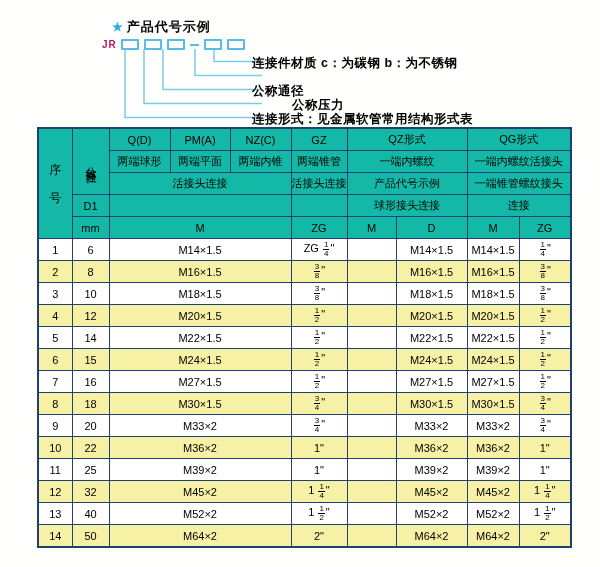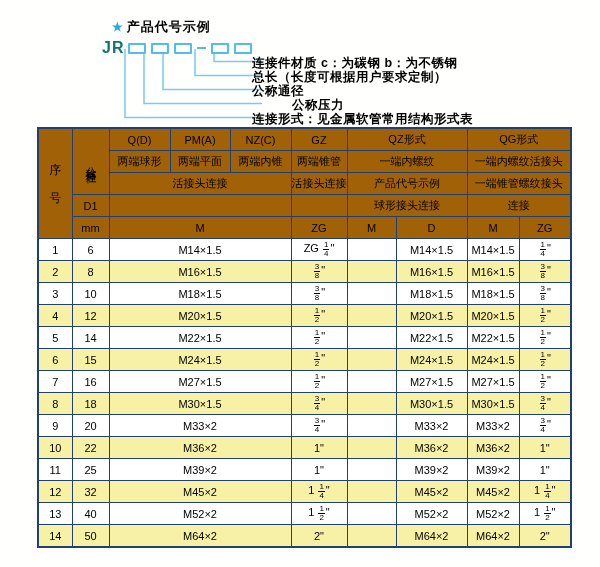--- a/index.html
+++ b/index.html
@@ -4,35 +4,35 @@
 <style>
   html,body{margin:0;padding:0;}
   body{font-family:"Liberation Sans",sans-serif;background:#fffffe;color:#000;}
   .page{position:relative;width:600px;height:567px;background:#fffffe;overflow:hidden;}
 
   
   .diagram{position:relative;height:127px;padding-left:29px;}
   .diagram-title{position:absolute;left:112px;top:18px;font-size:13px;font-weight:bold;letter-spacing:1px;}
   .diagram-title .star{color:#29abe2;margin-right:3px;font-size:12px;}
   .code-row{position:absolute;left:102px;top:39px;display:flex;align-items:center;}
-  .code-prefix{font-size:16px;font-weight:bold;color:#0f766e;margin-right:4px;letter-spacing:1px;}
+  .code-prefix{font-size:10px;font-weight:bold;color:#be185d;margin-right:4px;letter-spacing:1px;}
   .code-box{width:14px;height:7px;border:2px solid #55bce8;background:#fffffe;margin-right:5px;border-radius:1px;}
   .code-dash{width:9px;height:2px;background:#55bce8;margin-right:5px;}
   .connector-svg{position:absolute;left:0;top:0;width:600px;height:127px;}
   .diagram-label{position:absolute;left:252px;font-size:12.5px;font-weight:bold;white-space:nowrap;letter-spacing:0.5px;}
 
   
   .table-title{margin:0 0 2px 36px;font-family:"DejaVu Serif",serif;font-style:italic;font-weight:bold;font-size:17px;letter-spacing:2px;}
 
   
   table.ref{border-collapse:collapse;margin-left:37px;table-layout:fixed;
             border:2px solid #21406e;background:#fff;}
   table.ref th, table.ref td{border:1px solid #21406e;text-align:center;vertical-align:middle;
             font-size:11px;font-weight:normal;padding:0;overflow:hidden;white-space:nowrap;}
-  table.ref thead th{background:#a16207;height:21px;}
+  table.ref thead th{background:#14b8a6;height:21px;}
   table.ref tbody td{height:21px;background:#fff;}
   table.ref tbody tr.alt td{background:#f7f1a6;}
   .vtext{writing-mode:vertical-rl;text-orientation:upright;display:inline-block;line-height:1;letter-spacing:2px;}
   .vtext.seq{letter-spacing:30px;font-size:12px;}
 
   
   .frac{display:inline-block;vertical-align:-4px;text-align:center;font-size:8px;line-height:1.05;margin:0 1px;}
   .fn{display:block;border-bottom:1px solid #000;padding:0 1px;}
   .fd{display:block;}
 </style>
@@ -57,21 +57,20 @@
     <div class="code-row">
       <span class="code-prefix">JR</span>
       <span class="code-box"></span>
       <span class="code-box"></span>
       <span class="code-box"></span>
       <span class="code-dash"></span>
       <span class="code-box"></span>
       <span class="code-box"></span>
     </div>
     <div class="diagram-label" style="top:55px;">连接件材质  c：为碳钢  b：为不锈钢</div>
-    <div class="diagram-label" style="top:69px;">总长（长度可根据用户要求定制）</div>
     <div class="diagram-label" style="top:83px;">公称通径</div>
     <div class="diagram-label" style="top:97px;margin-left:40px;">公称压力</div>
     <div class="diagram-label" style="top:111px;">连接形式：见金属软管常用结构形式表</div>
   </div>
 
 
   <table class="ref">
     <colgroup>
       <col style="width:34px">
         <col style="width:37px">

